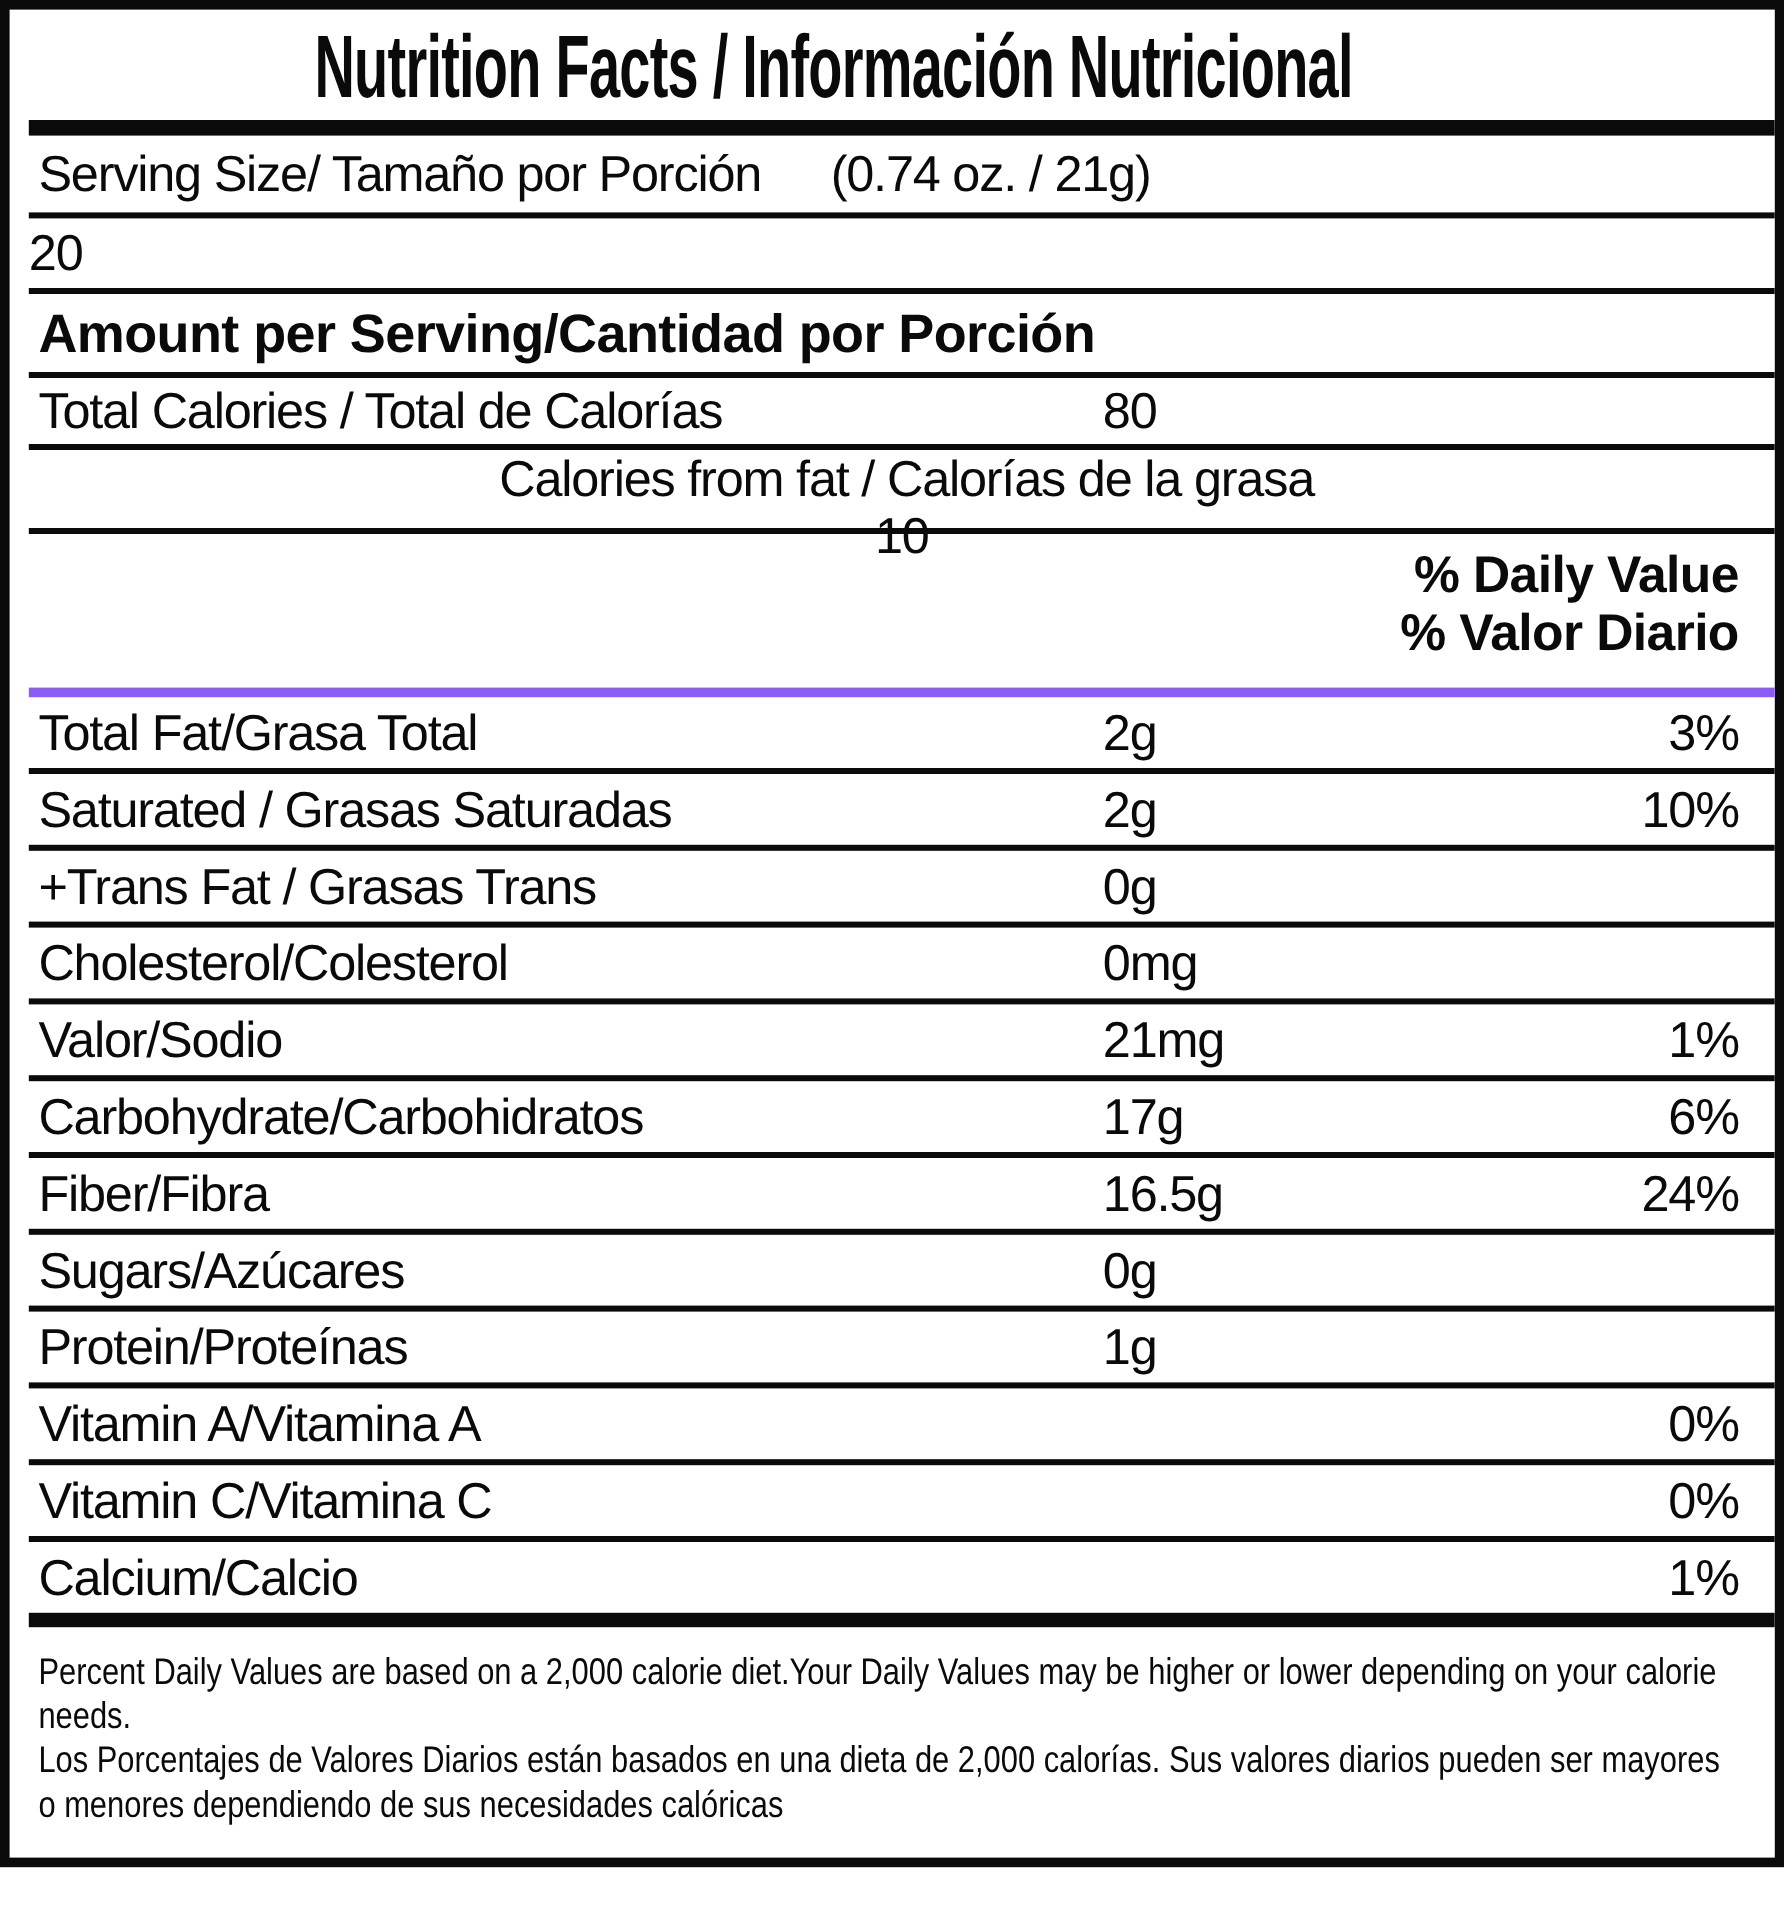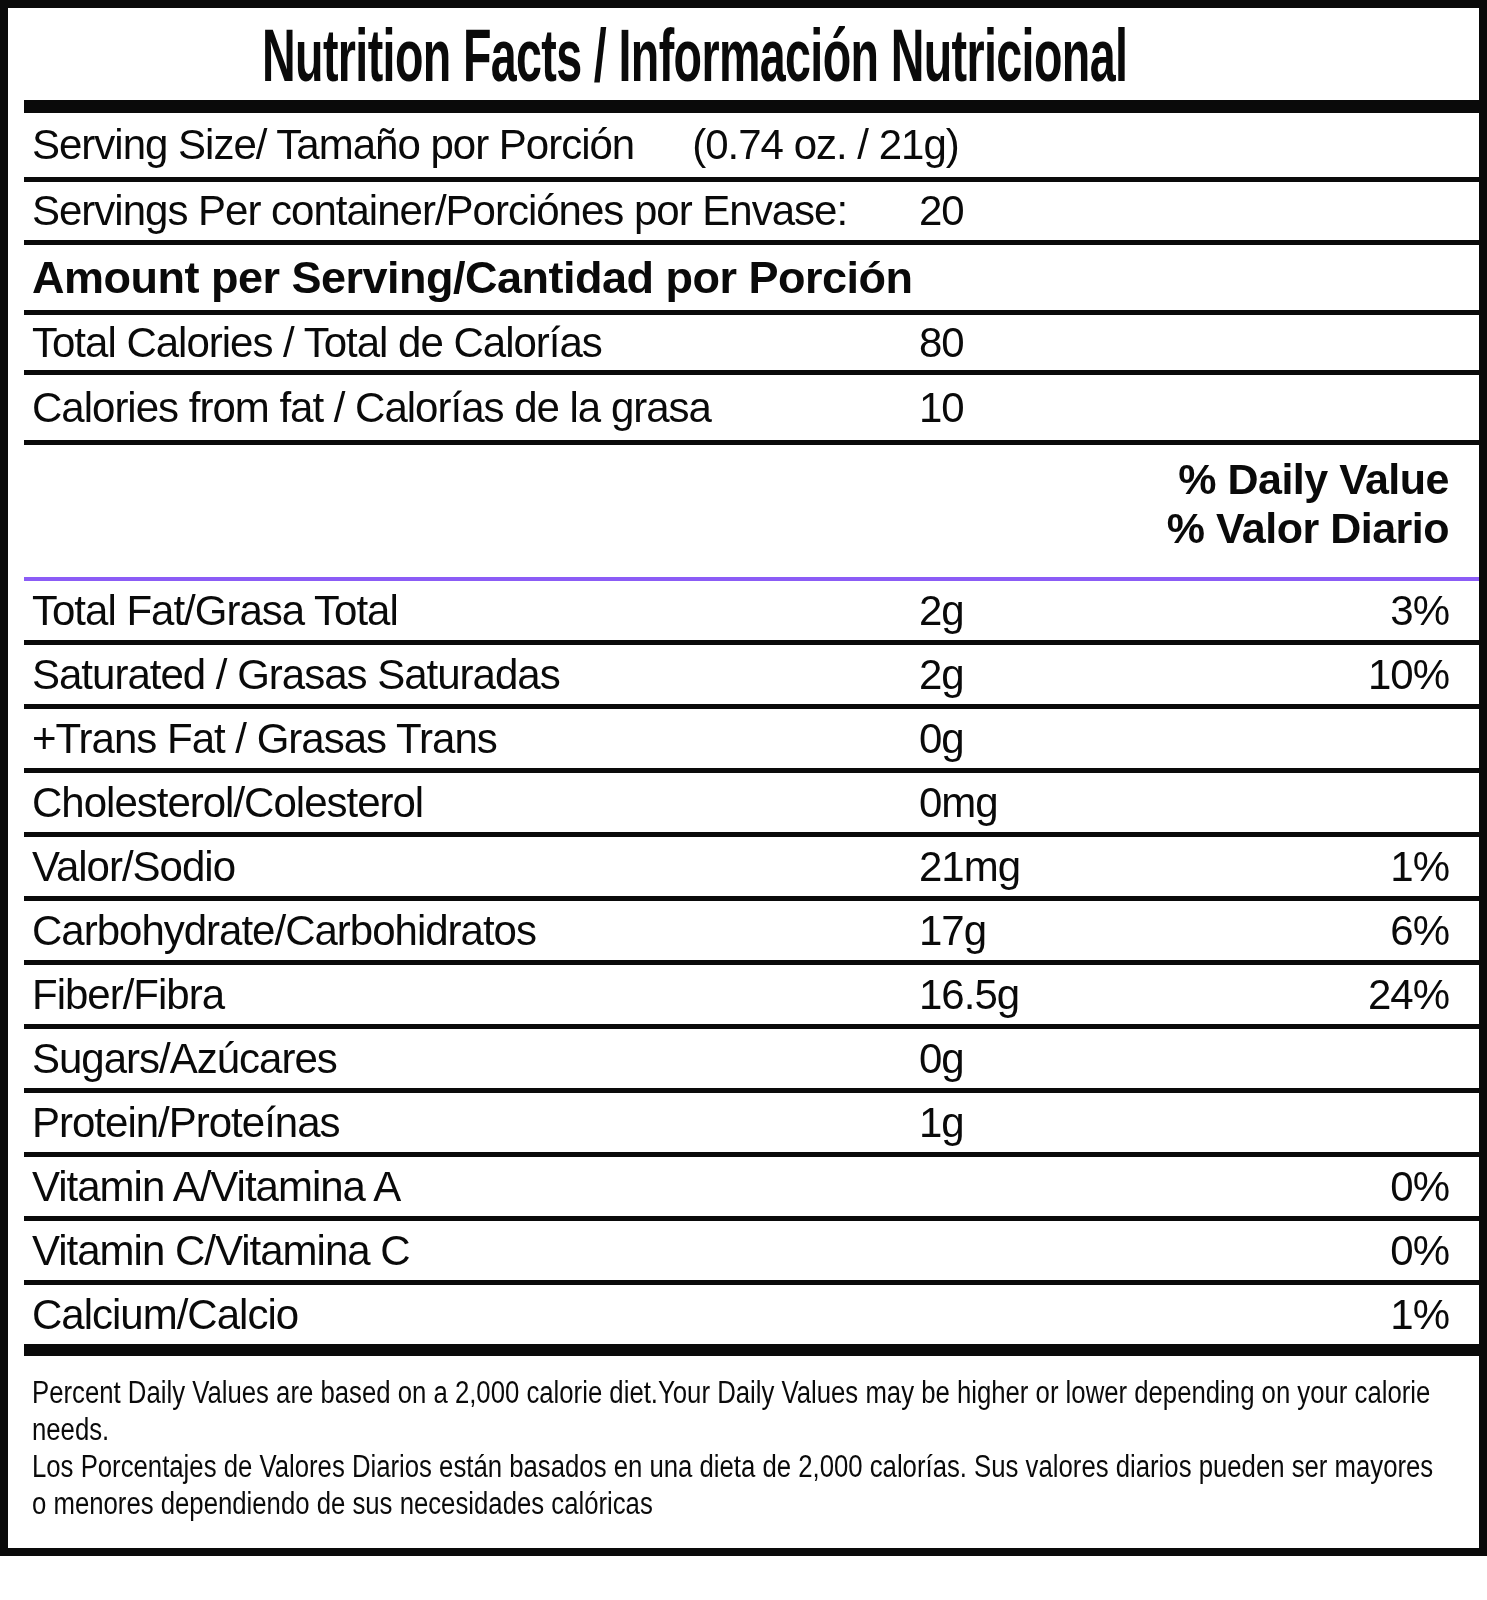--- a/index.html
+++ b/index.html
@@ -44,25 +44,25 @@
   .row .lbl { flex: 1 1 0; padding-left: 8px; white-space: nowrap; overflow: visible; }
   .row .val { flex: 0 0 320px; flex-shrink: 0; text-align: left; white-space: nowrap; }
   .row .dv  { flex: 0 0 240px; flex-shrink: 0; text-align: right; padding-right: 30px; white-space: nowrap; }
 
   .serving-row { height: 69px; }
   .serving-row .lbl { flex: 0 0 auto; }
   .serving-row .serving-val { margin-left: 58px; white-space: nowrap; }
   .servings-row { height: 63px; }
   .amount-row { height: 70px; font-weight: bold; font-size: 45px; letter-spacing: -0.5px; }
   .cal-row-1 { height: 60px; }
-  .cal-row-2 { height: 70px; }
+  .cal-row-2 { height: 70px; flex-direction: column; }
 
   .dv-header {
     height: 136px;
-    border-bottom: 4px solid #8b5cf6;
+    border-bottom: 8px solid #8b5cf6;
     display: flex;
     flex-direction: column;
     align-items: flex-end;
     justify-content: space-evenly;
     padding: 10px 30px 26px 0;
     font-weight: bold;
     font-size: 43px;
     letter-spacing: -0.5px;
   }
   .nutrient-row { height: 64px; }
@@ -91,21 +91,20 @@
   <div class="content">
 
     <div class="title-bar"></div>
 
     <div class="row serving-row">
       <span class="lbl">Serving Size/ Tamaño por Porción</span>
       <span class="serving-val">(0.74 oz. / 21g)</span>
     </div>
 
     <div class="row servings-row">
-      <span class="lbl">Servings Per container/Porciónes por Envase:</span>
       <span class="val">20</span>
       <span class="dv"></span>
     </div>
 
     <div class="row amount-row">
       <span class="lbl">Amount per Serving/Cantidad por Porción</span>
     </div>
 
     <div class="row cal-row-1">
       <span class="lbl">Total Calories / Total de Calorías</span>

